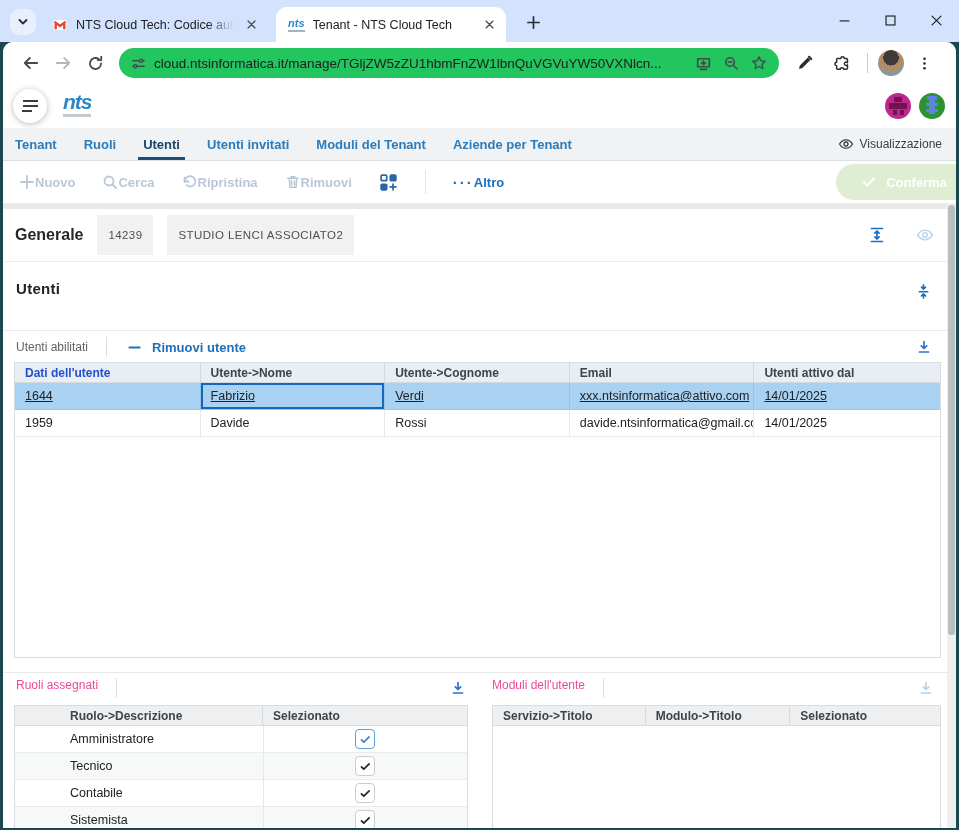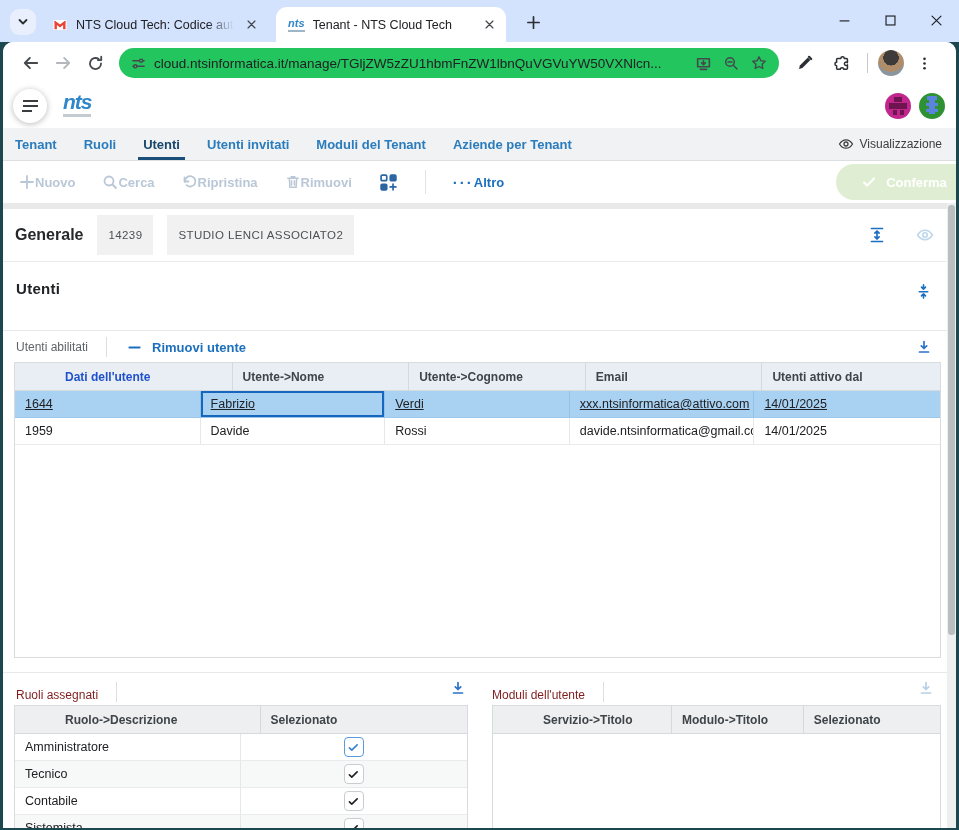--- a/index.html
+++ b/index.html
@@ -91,44 +91,44 @@
 
   .subbar { position:absolute; left:0; right:0; top:288px; height:33px; border-top:1px solid #e7e8e9; display:flex;
     align-items:center; padding-left:13px; font-size:12px; color:#5f6368; background:#fff; }
   .subbar .vsep { width:1px; height:20px; background:#dcdfe1; margin:0 20px 0 18px; }
   .remove-user { display:flex; align-items:center; gap:10px; color:#1c6fbd; font-size:13px; font-weight:700; }
   .dl-main { position:absolute; right:24px; color:#2a73c8; }
 
   
   .grid-table { position:absolute; background:#fff; border:1px solid #d8dcdf; }
   .main-table { left:11px; top:320px; width:927px; height:296px; }
-  .g-head { display:flex; height:28px; background:#e9eef4;padding-left:40px; }
+  .g-head { display:flex; height:20px; background:#e9eef4; }
   .g-head-bottom { border-bottom:1px solid #d5dade; }
   .th { display:flex; align-items:center; padding-left:10px; font-size:12px; font-weight:600; color:#3f4448;
     border-right:1px solid #d3d9de; overflow:hidden; white-space:nowrap; }
   .th:last-child { border-right:none; }
   .th.key { color:#2051cc; }
   .tr { display:flex; height:27px; border-bottom:1px solid #eaebec; font-size:12.5px; color:#202124; background:#fff; }
   .td { display:flex; align-items:center; padding-left:10px; border-right:1px solid #e5e8ea; overflow:hidden; white-space:nowrap; }
   .td:last-child { border-right:none; }
   .tr.selected { background:#a9d2f2; border-bottom-color:#9cc8ec; }
   .tr.selected .td { border-right-color:#93c3e8;text-decoration:underline; }
   .td.focus { box-shadow: inset 0 0 0 2px #1766bd; }
   .c1 { width:186px; } .c2 { width:185px; } .c3 { width:185px; } .c4 { width:185px; } .c5 { width:186px; }
 
   .panel-divider { position:absolute; left:0; right:0; top:630px; height:1px; background:#e7e8e9; }
-  .panel-head { position:absolute; top:636px; height:24px; display:flex; align-items:flex-end; font-size:12px; color:#7f1d1d; }
+  .panel-head { position:absolute; top:636px; height:24px; display:flex; align-items:flex-start; font-size:12px; color:#ec4899; }
   .panel-head .vsep { width:1px; height:20px; background:#dcdfe1; margin-left:18px; }
   .roles-head { left:13px; }
   .modules-head { left:489px; }
   .dl-roles { position:absolute; top:638px; left:447px; color:#2a73c8; }
   .dl-modules { position:absolute; top:638px; right:22px; color:#b9d0e4; }
 
   .roles-table { left:11px; top:663px; width:454px; height:123px; border-bottom:none; }
-  .rc1 { width:226px; } .rc2 { width:227px; }
+  .rc1 { width:226px;margin-left:45px; } .rc2 { width:227px; }
   .roles-table .g-head { background:#edeff1; }
   .tr.alt { background:#f7f8f8; }
   .cell-check { justify-content:center; padding-left:0; }
   .checkbox { width:20px; height:20px; border-radius:4px; background:#fff; border:1px solid #c9cdd1;
     display:flex; align-items:center; justify-content:center; }
   .checkbox.checked { border:1.5px solid #5a9bd8; color:#3b82d0; }
   .checkbox svg { display:none; }
   .checkbox.checked svg { display:block; }
 
   .modules-table { left:489px; top:663px; width:449px; height:123px; border-bottom:none; }

